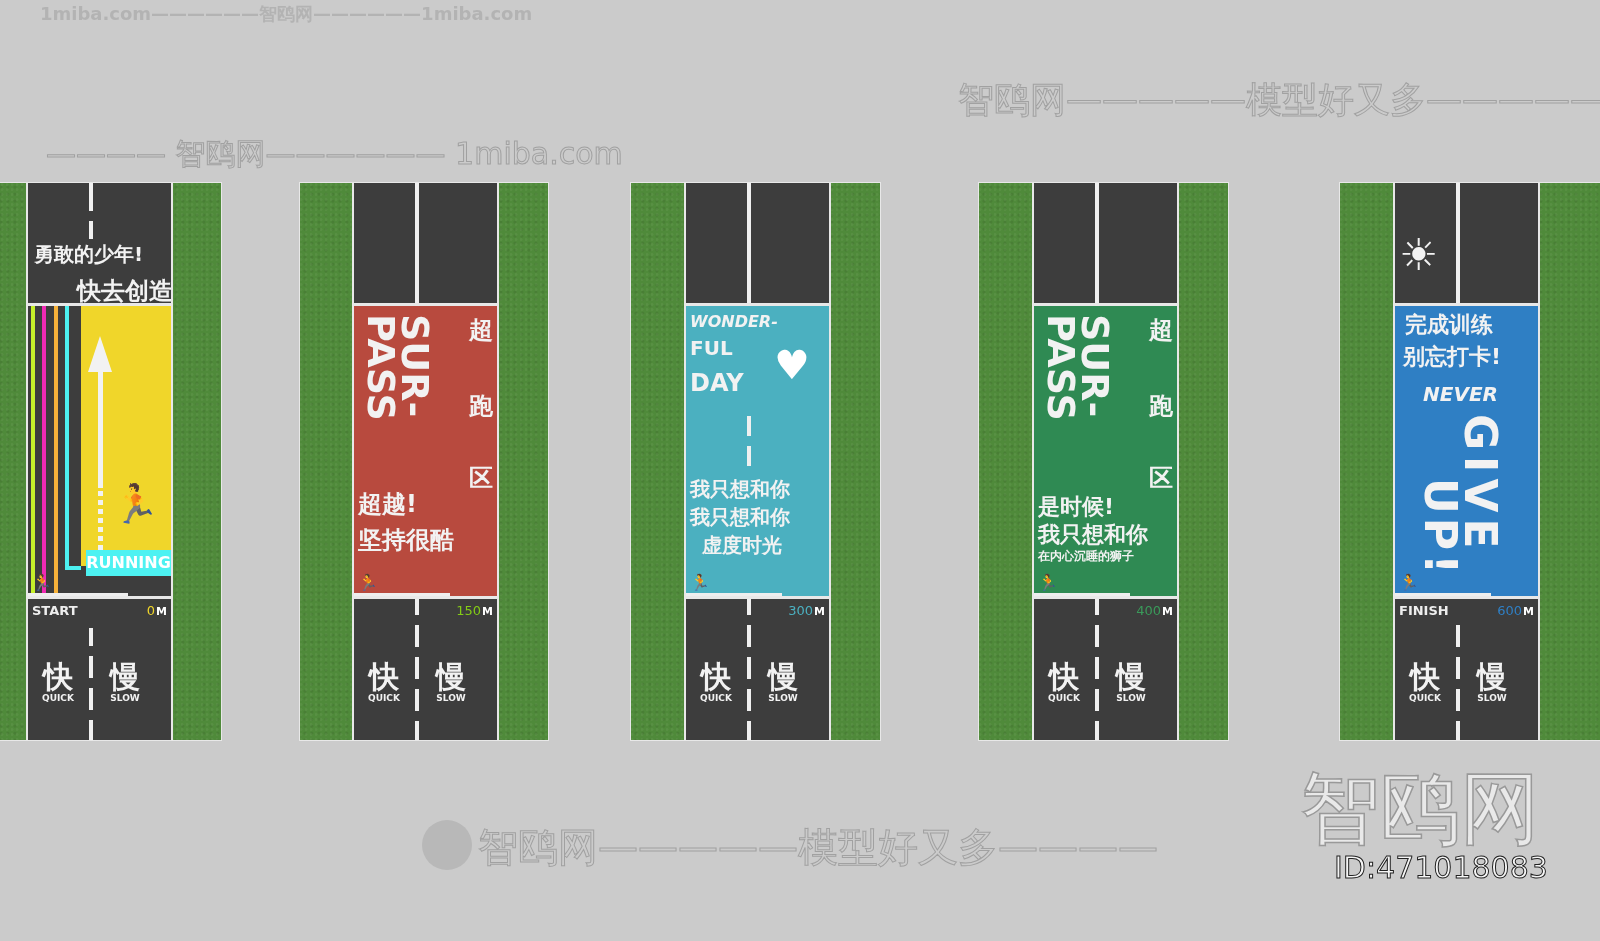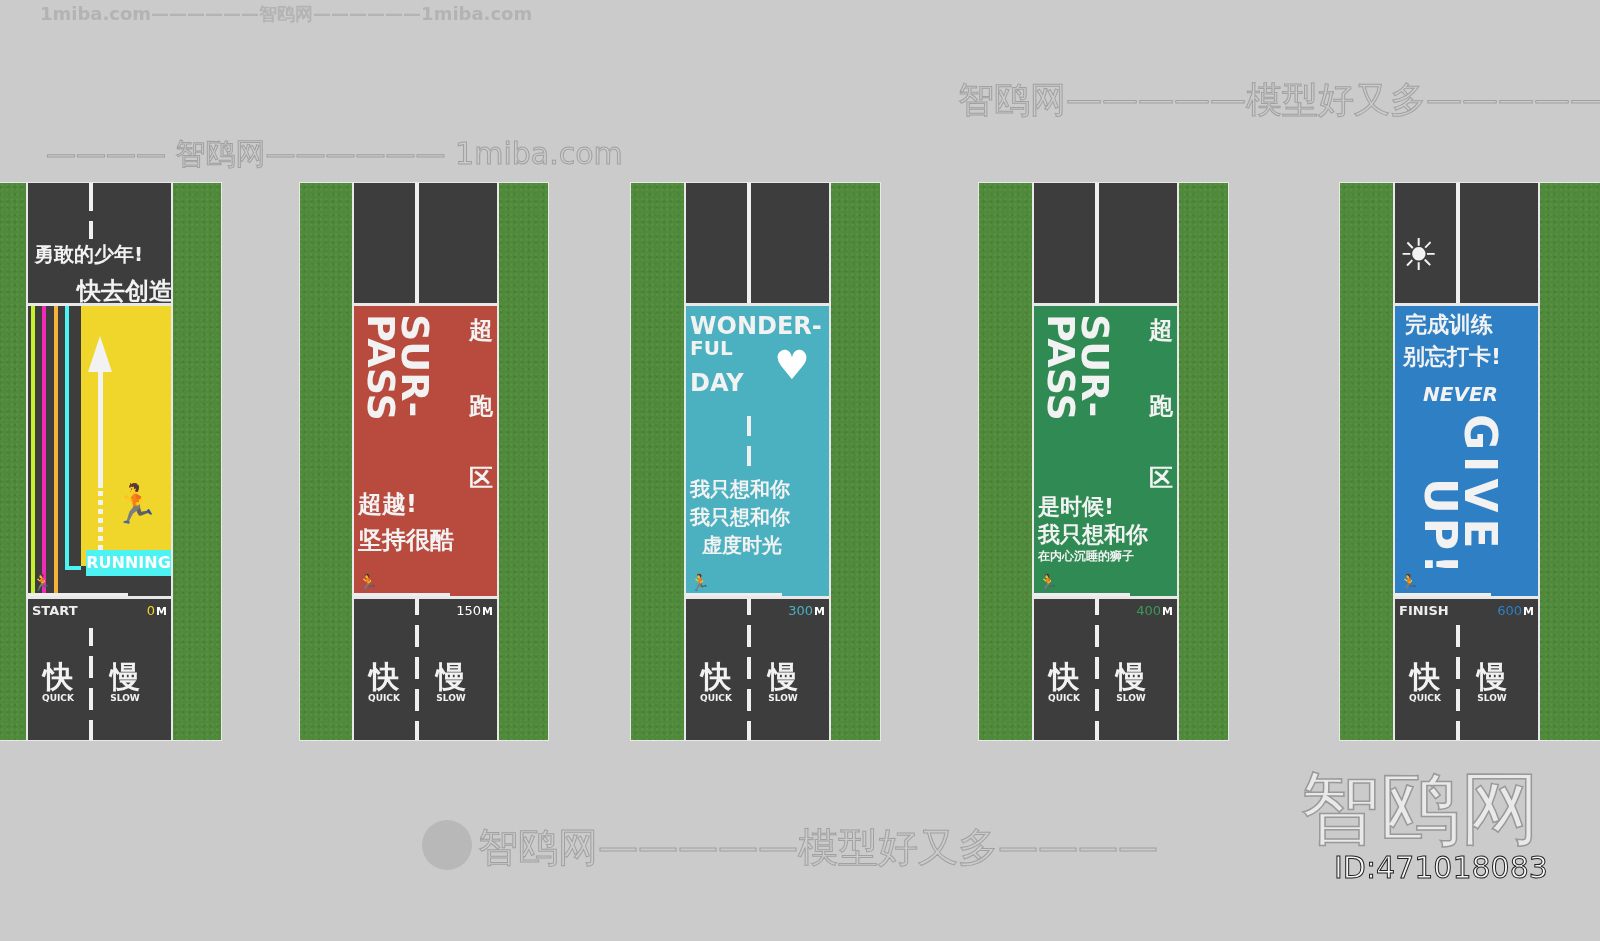--- a/index.html
+++ b/index.html
@@ -75,42 +75,42 @@
     <div class="band" style="top:120px;height:296px;background:#b84a3e;">
       <div class="vert" style="left:10px;top:8px;font-size:38px;line-height:34px;"><span>SUR-</span><br><span>PASS</span></div>
       <div class="cn" style="right:4px;top:8px;font-size:24px;">超</div>
       <div class="cn" style="right:4px;top:84px;font-size:24px;">跑</div>
       <div class="cn" style="right:4px;top:156px;font-size:24px;">区</div>
       <div class="cn" style="left:4px;top:182px;font-size:24px;">超越!</div>
       <div class="cn" style="left:4px;top:218px;font-size:24px;">坚持很酷</div>
       <div class="runner" style="left:4px;bottom:4px;font-size:16px;">🏃</div>
       <div class="baseline" style="left:0;bottom:0;width:96px;"></div>
     </div>
-    <div class="dist" style="top:420px;"><span style="color:#ffffff;text-align:right;">150</span><b>M</b></div>
+    <div class="dist" style="top:420px;"><span style="color:#84cc16;text-align:right;">150</span><b>M</b></div>
     <div class="dash" style="left:61px;top:416px;height:16px;"></div>
     <div class="dash" style="left:61px;top:442px;height:22px;"></div>
     <div class="dash" style="left:61px;top:474px;height:22px;"></div>
     <div class="dash" style="left:61px;top:506px;height:22px;"></div>
     <div class="dash" style="left:61px;top:538px;height:22px;"></div>
     <div class="qs" style="left:14px;top:478px;">
         <span class="big">快</span>
         <span class="small">QUICK</span>
       </div>
     <div class="qs" style="left:82px;top:478px;">
         <span class="big">慢</span>
         <span class="small">SLOW</span>
       </div>
   </div>
 </div>
 
 <div class="panel" style="left:630px;width:251px;">
   <div class="track" style="left:53px;width:147px;">
     <div class="dash" style="left:61px;top:0;height:120px;"></div>
     <div class="band" style="top:120px;height:296px;background:#4bb0c0;">
-      <div class="cn" style="left:4px;top:6px;font-size:24px;">WONDER-</div>
+      <div class="cn" style="left:4px;top:6px;font-size:16px;font-style:italic;">WONDER-</div>
       <div class="cn" style="left:4px;top:30px;font-size:20px;">FUL</div>
       <div class="cn" style="left:4px;top:63px;font-size:24px;">DAY</div>
       <div style="position:absolute;left:88px;top:36px;color:#fff;font-size:40px;">♥</div>
       <div class="dash" style="left:61px;top:110px;height:20px;"></div>
       <div class="dash" style="left:61px;top:140px;height:20px;"></div>
       <div class="cn" style="left:4px;top:170px;font-size:20px;">我只想和你</div>
       <div class="cn" style="left:4px;top:198px;font-size:20px;">我只想和你</div>
       <div class="cn" style="left:16px;top:226px;font-size:20px;">虚度时光</div>
       <div class="runner" style="left:4px;bottom:4px;font-size:16px;">🏃</div>
       <div class="baseline" style="left:0;bottom:0;width:96px;"></div>

